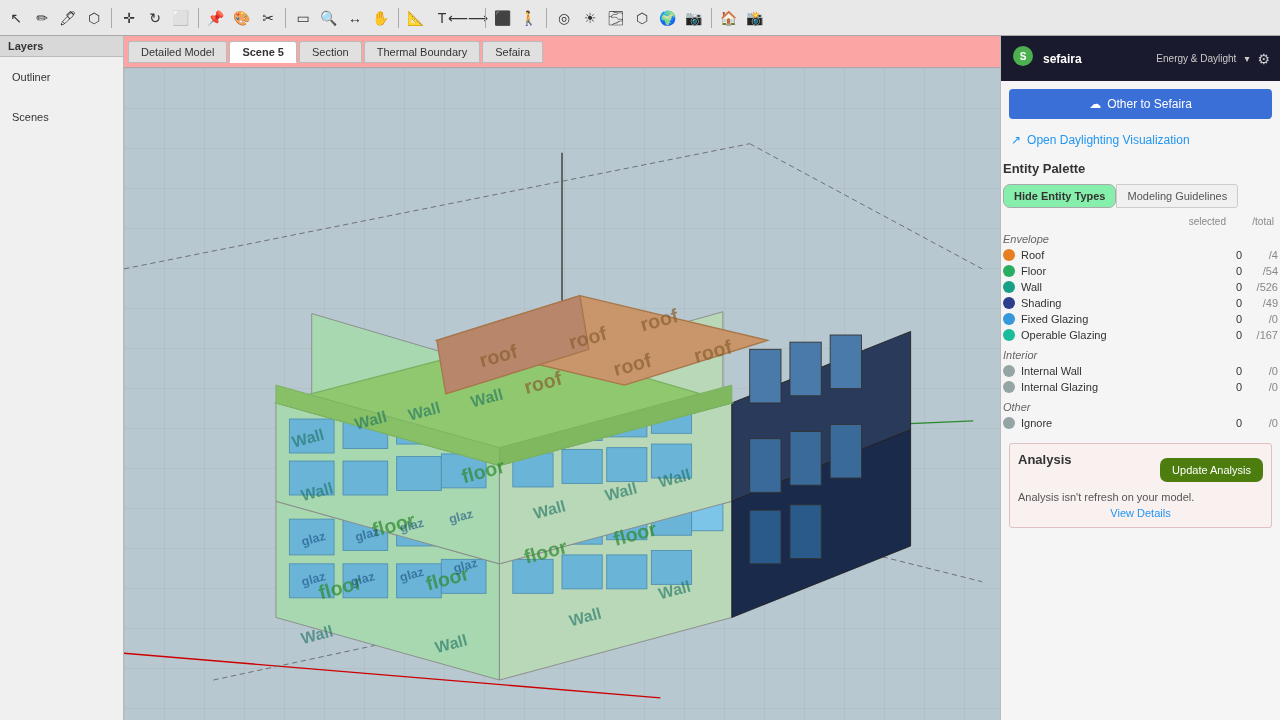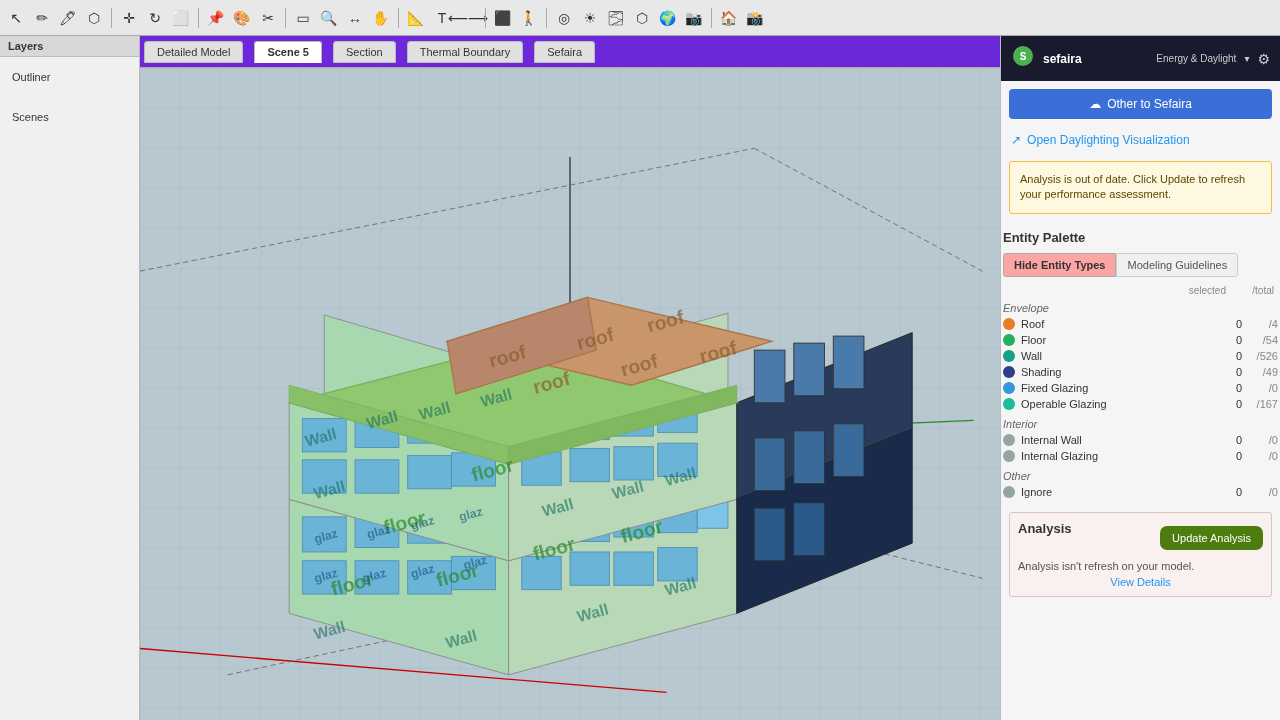--- a/index.html
+++ b/index.html
@@ -33,21 +33,21 @@
 
     
     #main {
       display: flex;
       flex: 1;
       overflow: hidden;
     }
 
     
     #left-panel {
-      width: 140px;
+      width: 124px;
       background: #f0f0f0;
       border-right: 1px solid #bbb;
       flex-shrink: 0;
       display: flex;
       flex-direction: column;
     }
     #layers-header {
       background: #d8d8d8;
       padding: 4px 8px;
       font-size: 11px;
@@ -68,26 +68,26 @@
       position: relative;
       background: #b8c8d0;
       overflow: hidden;
       display: flex;
       flex-direction: column;
     }
 
     
     #scene-tabs {
       height: 32px;
-      background: #6d28d9;
+      background: #fca5a5;
       border-bottom: 1px solid #aaa;
       display: flex;
       align-items: center;
       padding: 0 4px;
-      gap: 11px;
+      gap: 2px;
       flex-shrink: 0;
     }
     .scene-tab {
       padding: 4px 12px;
       font-size: 11px;
       cursor: pointer;
       border: 1px solid #bbb;
       background: #e0e0e0;
       border-radius: 3px 3px 0 0;
       color: #333;
@@ -221,25 +221,26 @@
       padding: 5px 10px;
       font-size: 11px;
       cursor: pointer;
       border: 1px solid #ccc;
       background: #f0f0f0;
       color: #555;
     }
     .entity-tab:first-child { border-radius: 3px 0 0 3px; }
     .entity-tab:last-child { border-radius: 0 3px 3px 0; }
     .entity-tab.active {
-      background: #fca5a5;
+      background: #86efac;
       border-color: #aaa;
       color: #333;
       font-weight: bold;
       z-index: 1;
+      border-radius: 7px;
     }
 
     
     #entity-col-headers {
       display: flex;
       justify-content: flex-end;
       gap: 8px;
       margin-bottom: 2px;
       padding-right: 4px;
     }
@@ -557,23 +558,20 @@
     <button id="upload-btn">
       <span>☁</span>
       <span>Other to Sefaira</span>
     </button>
 
     <a id="open-daylighting" href="#">
       <span>↗</span>
       <span>Open Daylighting Visualization</span>
     </a>
 
-    <div id="analysis-warning">
-      <span>Analysis is out of date. Click Update to refresh your performance assessment.</span>
-    </div>
 
     <div id="entity-palette">
       <div id="entity-palette-title">Entity Palette</div>
 
       <div id="entity-tabs">
         <div class="entity-tab active">Hide Entity Types</div>
         <div class="entity-tab">Modeling Guidelines</div>
       </div>
 
       <div id="entity-col-headers">

